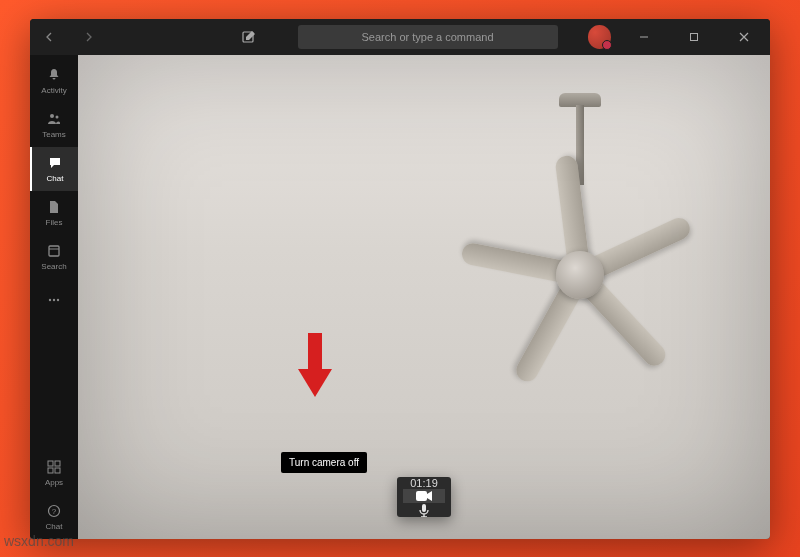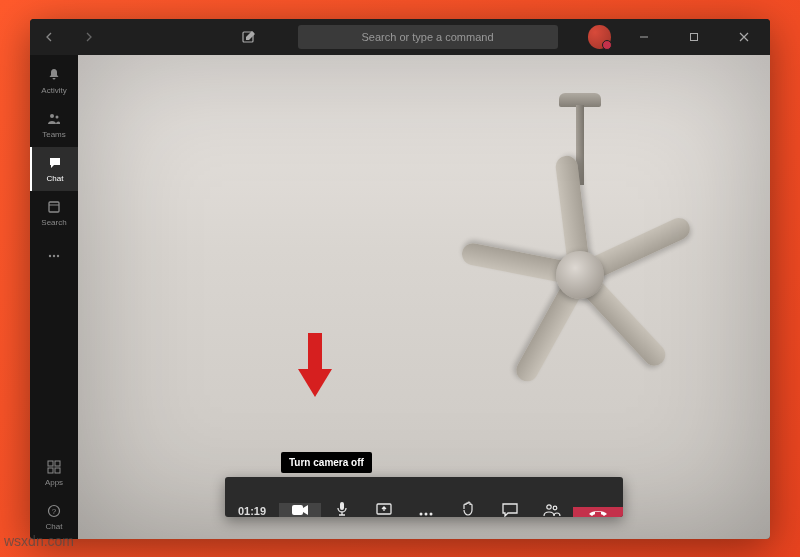--- a/index.html
+++ b/index.html
@@ -81,21 +81,20 @@
     .side-item.active {
       background: #2d2d2d; color: #fff;
       border-left: 2px solid #fff;
     }
     .side-icon { width: 18px; height: 18px; display: flex; align-items: center; justify-content: center; }
     .side-spacer { flex: 1; }
     .video-area {
       flex: 1; position: relative;
       background: linear-gradient(180deg, #e8e4e0 0%, #d9d5d0 40%, #cbc7c2 100%);
       overflow: hidden;
-      font-weight: bold;
     }
     
     .fan {
       position: absolute; right: 80px; top: 110px;
       width: 220px; height: 220px;
     }
     .fan-center {
       position: absolute; left: 50%; top: 50%;
       transform: translate(-50%, -50%);
       width: 48px; height: 48px; border-radius: 50%;
@@ -159,23 +158,24 @@
       background: #000; color: #fff;
       font-size: 10px; padding: 5px 8px; border-radius: 2px;
       white-space: nowrap;
     }
     
     .callbar {
       position: absolute; left: 50%; bottom: 22px;
       transform: translateX(-50%);
       height: 40px; background: #2b2b2b;
       border-radius: 3px;
-      display: flex; align-items: flex-end;
+      display: flex; align-items: center;
       box-shadow: 0 4px 14px rgba(0,0,0,0.4);
       overflow: hidden;
+      flex-direction: column;
     }
     .call-time {
       width: 54px; display: flex; align-items: center; justify-content: center;
       color: #ddd; font-size: 11px;
     }
     .call-btn {
       width: 42px; display: flex; align-items: center; justify-content: center;
       color: #e8e8e8; cursor: pointer;
     }
     .call-btn.active { background: #444; }
@@ -246,20 +246,28 @@
           </span>
         <span>Teams</span>
       </div>
       <div class="side-item active">
         <span class="side-icon">
             <svg width="14" height="14" viewBox="0 0 14 14">
               <path d="M2 2h10v7H6l-3 3V9H2z" fill="#fff"></path>
             </svg>
           </span>
         <span>Chat</span>
+      </div>
+      <div class="side-item">
+        <span class="side-icon">
+            <svg width="14" height="14" viewBox="0 0 14 14">
+              <path d="M3 1h5l3 3v9H3z" fill="#8a8a8a"></path>
+            </svg>
+          </span>
+        <span>Files</span>
       </div>
       <div class="side-item">
         <span class="side-icon">
             <svg width="14" height="14" viewBox="0 0 14 14">
               <rect x="2" y="2" width="10" height="10" rx="1" fill="none" stroke="#8a8a8a" stroke-width="1.3"></rect>
               <line x1="2" y1="5" x2="12" y2="5" stroke="#8a8a8a"></line>
             </svg>
           </span>
         <span>Search</span>
       </div>

